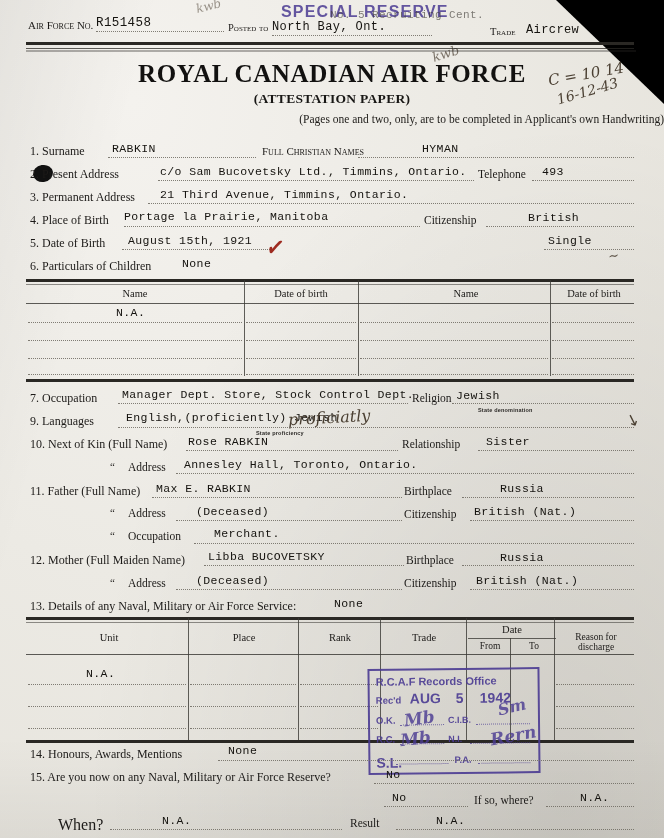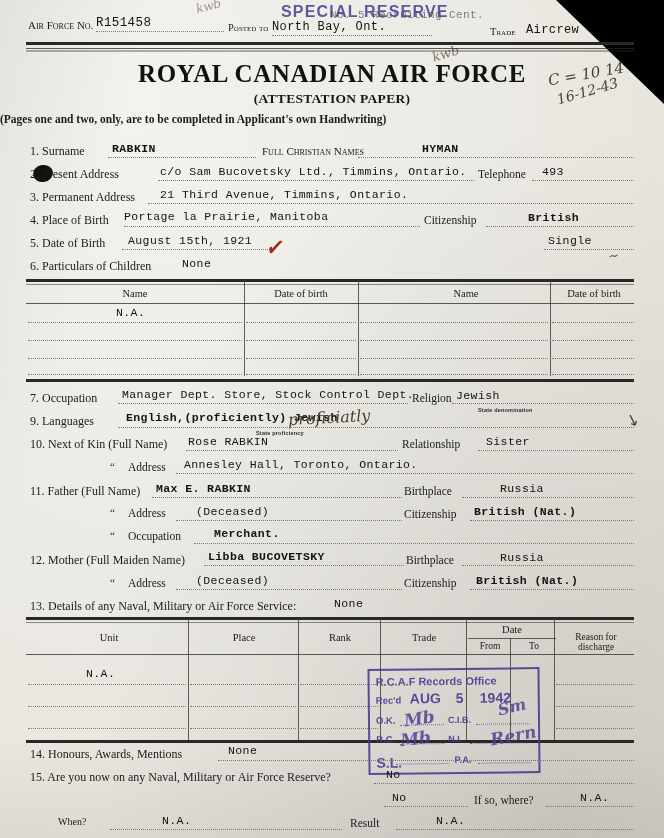--- a/index.html
+++ b/index.html
@@ -42,21 +42,21 @@
   }
   .sc{font-variant:small-caps;}
   .tw{ 
     position:absolute;
     font-family:"Liberation Mono",monospace;
     color:#15130f;
     white-space:nowrap;
     line-height:1;
     letter-spacing:.4px;
   }
-  .tw.bold{font-weight:bold;}
+  .tw.bold{font-weight:normal;}
   .hw{ 
     position:absolute;
     font-family:"DejaVu Serif",serif;
     font-style:italic;
     color:#4b4033;
     white-space:nowrap;
     line-height:1;
   }
 
   
@@ -80,21 +80,21 @@
     letter-spacing:.6px;
     color:#121110;
   }
   #subtitle{
     position:absolute;left:0;right:0;top:91px;
     text-align:center;font-size:13.5px;font-weight:bold;color:#181715;
     letter-spacing:.3px;
   }
   #instruction{
     position:absolute;left:0;right:0;top:113px;
-    text-align:left;font-size:11.5px;color:#1d1b18;font-weight:bold;
+    text-align:right;font-size:11.5px;color:#1d1b18;font-weight:normal;
   }
 
   
   .stamp-purple{
     position:absolute;
     color:#4b3b93;
     font-family:"Liberation Sans",sans-serif;
     font-weight:bold;
     white-space:nowrap;
     opacity:.85;
@@ -405,21 +405,21 @@
     <div class="pr" style="left:30px;top:771px;font-size:12px;">15. Are you now on any Naval, Military or Air Force Reserve?</div>
     <div class="tw" style="left:386px;top:769px;font-size:11.5px;">No</div>
     <div class="dots" style="left:374px;top:783px;width:260px;"></div>
 
     <div class="tw" style="left:392px;top:792px;font-size:11.5px;">No</div>
     <div class="dots" style="left:384px;top:806px;width:84px;"></div>
     <div class="pr" style="left:474px;top:795px;font-size:11.5px;">If so, where?</div>
     <div class="tw" style="left:580px;top:792px;font-size:11.5px;">N.A.</div>
     <div class="dots" style="left:546px;top:806px;width:88px;"></div>
 
-    <div class="pr" style="left:58px;top:817px;font-size:10px;">When?</div>
+    <div class="pr" style="left:58px;top:817px;font-size:16px;">When?</div>
     <div class="tw" style="left:162px;top:815px;font-size:11.5px;">N.A.</div>
     <div class="dots" style="left:110px;top:829px;width:232px;"></div>
     <div class="pr" style="left:350px;top:818px;font-size:11.5px;">Result</div>
     <div class="tw" style="left:436px;top:815px;font-size:11.5px;">N.A.</div>
     <div class="dots" style="left:396px;top:829px;width:238px;"></div>
 
   </div>
 </div>
 
 </body></html>

